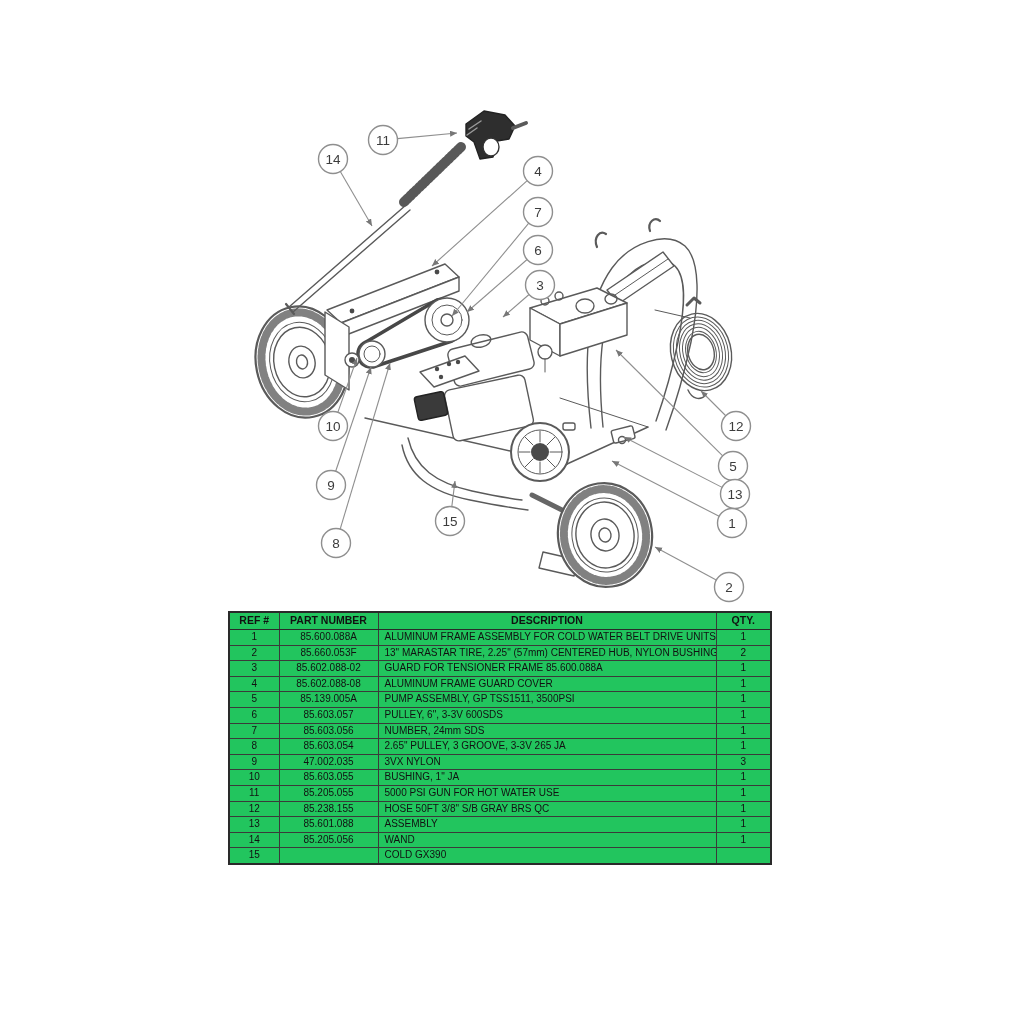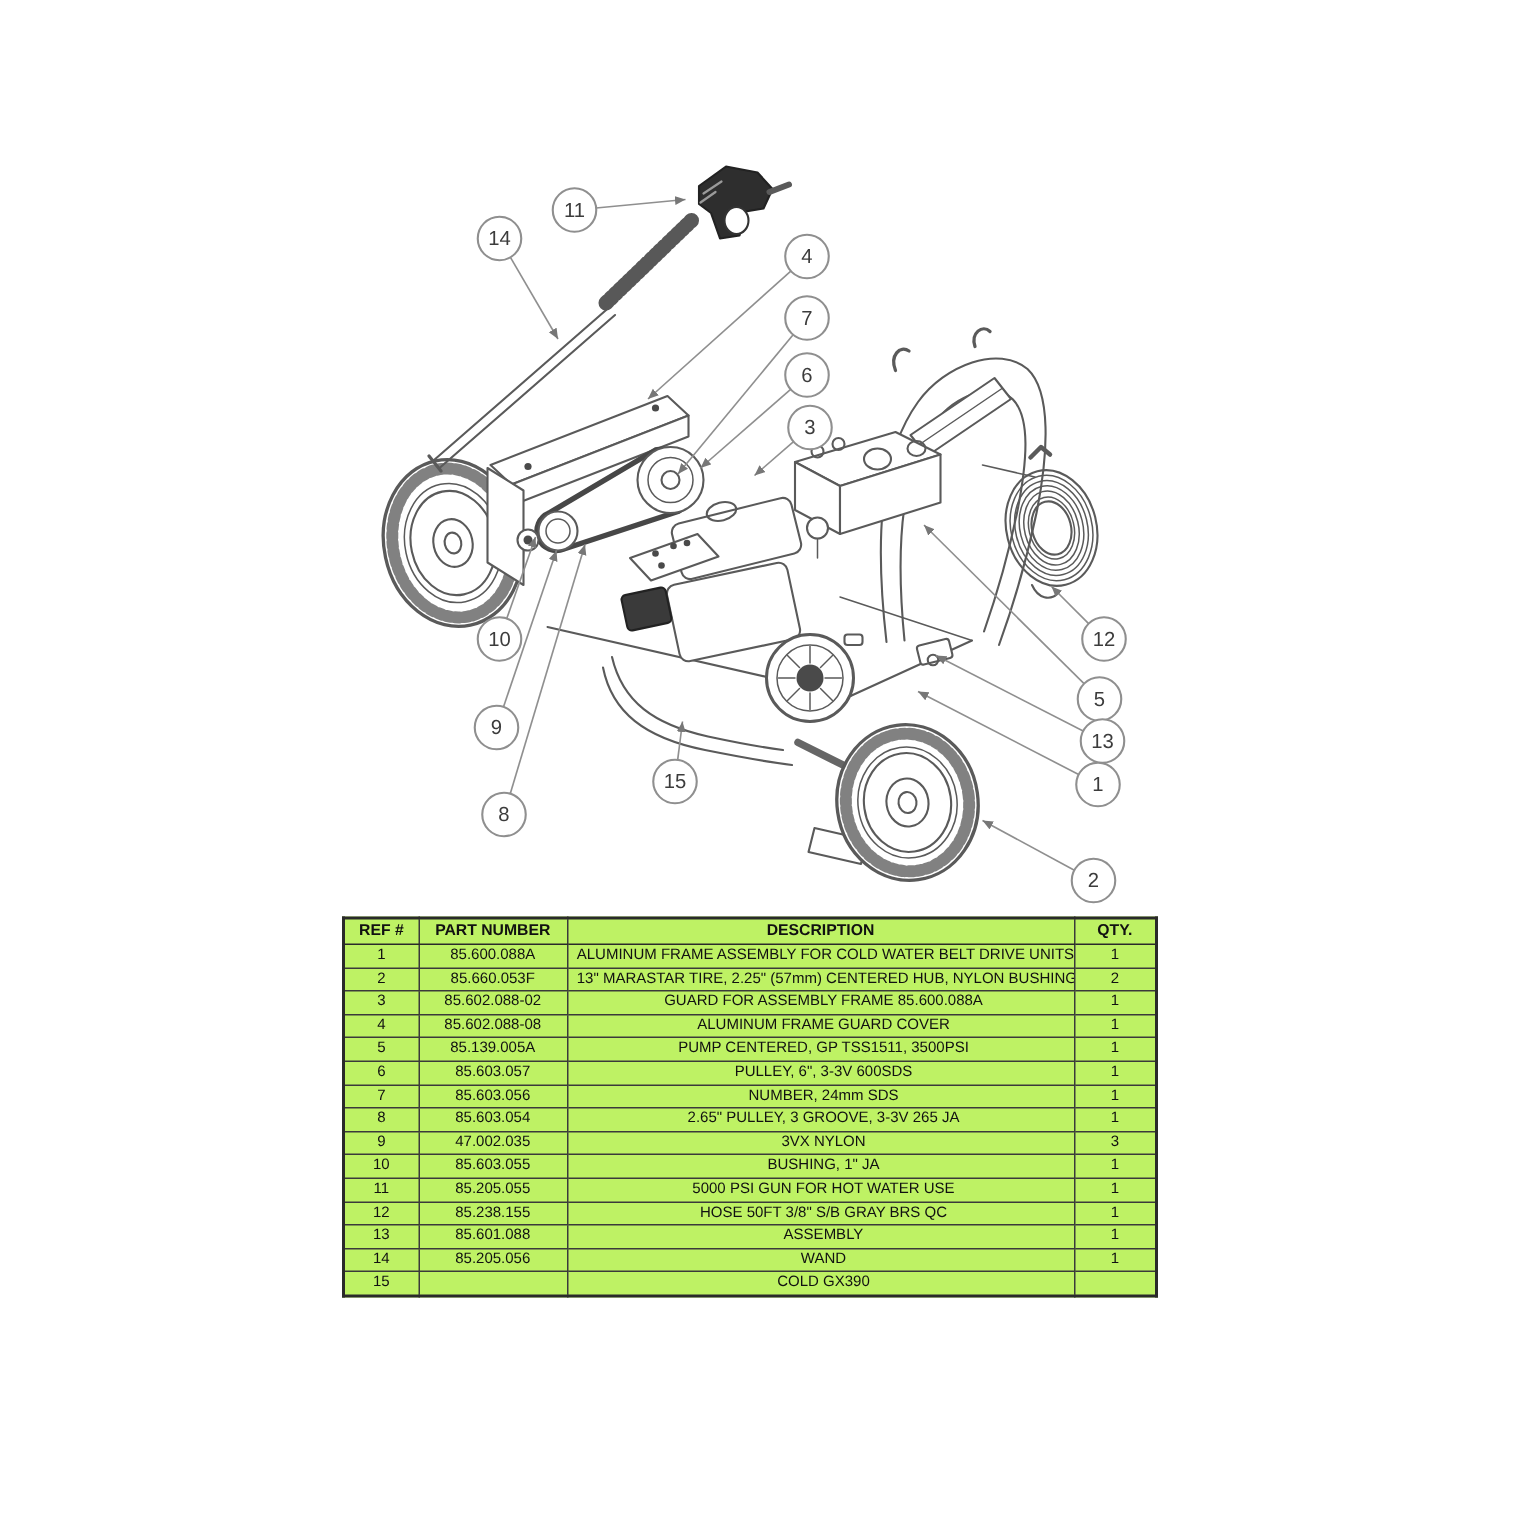--- a/index.html
+++ b/index.html
@@ -20,26 +20,26 @@
   .art .solid{fill:#ffffff;}
   .art .dark{fill:#2e2e2e;stroke:#222;}
   .art .mid{fill:#4a4a4a;stroke:none;}
   .art .tread{stroke:#6b6b6b;stroke-width:8;stroke-dasharray:3.2 2.7;opacity:.85;}
   .art .belt{stroke:#474747;stroke-width:3.6;}
   .art .coilspring{stroke:#585858;stroke-width:10;stroke-dasharray:2 2.1;}
 
   
   .table-wrap{position:absolute;left:228px;top:611px;width:542px;}
   table{width:100%;border-collapse:collapse;table-layout:fixed;
-        border:2px solid #2a2a2a;background:#bef264;}
+        border:2px solid #2a2a2a;background:#22c55e;}
   th,td{border:1px solid #3a3a3a;font-size:10px;color:#111;height:14.6px;
         line-height:1.05;padding:0 2px;white-space:nowrap;overflow:hidden;
         text-align:center;font-family:"Liberation Sans",sans-serif;}
   thead th{font-weight:bold;font-size:10.5px;height:16px;border-bottom:1.5px solid #2a2a2a;}
-  tbody td:nth-child(3){text-align:center;padding-left:6px;margin-top:12px;}
+  tbody td:nth-child(3){text-align:left;padding-left:6px;margin-top:12px;}
 </style>
 </head>
 <body>
 
 <div id="stage">
 
   <svg width="1024" height="1024" viewBox="0 0 1024 1024">
     <defs>
       <marker id="arrowhead" markerWidth="9" markerHeight="8" refX="7" refY="3" orient="auto" markerUnits="userSpaceOnUse">
         <path d="M0,0 L7,3 L0,6 Z" fill="#777"></path>
@@ -277,33 +277,33 @@
           </tr>
           <tr>
             <td>2</td>
             <td>85.660.053F</td>
             <td>13" MARASTAR TIRE, 2.25" (57mm) CENTERED HUB, NYLON BUSHING</td>
             <td>2</td>
           </tr>
           <tr>
             <td>3</td>
             <td>85.602.088-02</td>
-            <td>GUARD FOR ASSEMBLY FRAME 85.600.088A</td>
+            <td>GUARD FOR TENSIONER FRAME 85.600.088A</td>
             <td>1</td>
           </tr>
           <tr>
             <td>4</td>
             <td>85.602.088-08</td>
             <td>ALUMINUM FRAME GUARD COVER</td>
             <td>1</td>
           </tr>
           <tr>
             <td>5</td>
             <td>85.139.005A</td>
-            <td>PUMP CENTERED, GP TSS1511, 3500PSI</td>
+            <td>PUMP ASSEMBLY, GP TSS1511, 3500PSI</td>
             <td>1</td>
           </tr>
           <tr>
             <td>6</td>
             <td>85.603.057</td>
             <td>PULLEY, 6", 3-3V 600SDS</td>
             <td>1</td>
           </tr>
           <tr>
             <td>7</td>

